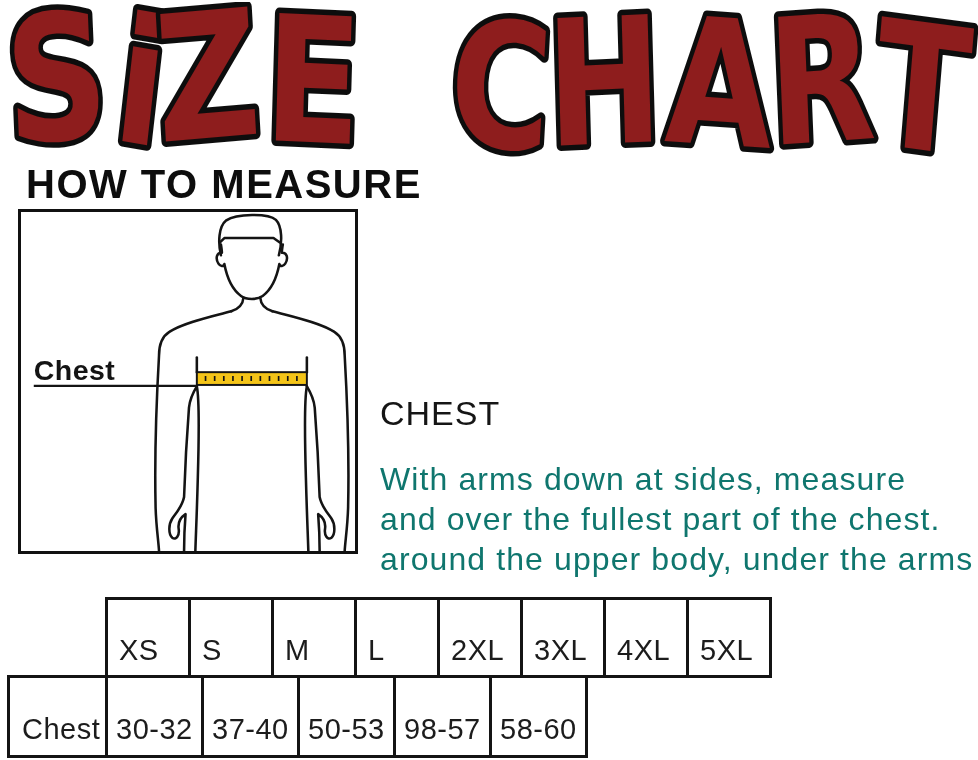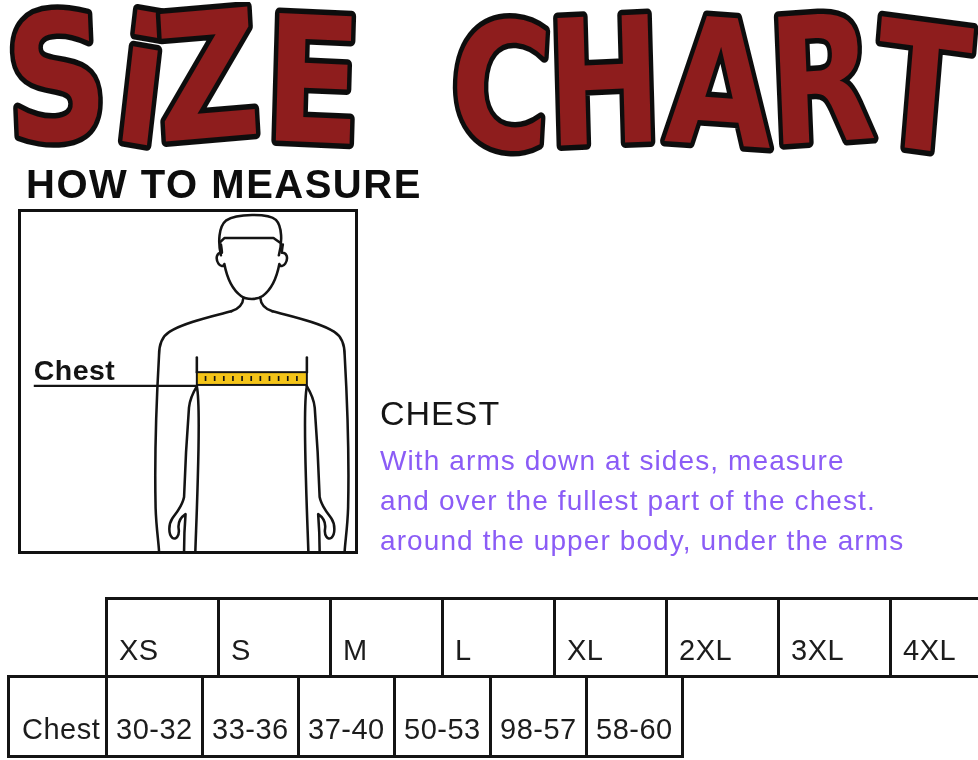--- a/index.html
+++ b/index.html
@@ -7,26 +7,26 @@
         font-family:"Liberation Sans",sans-serif;color:#111;}
   .title-svg{position:absolute;left:0;top:2px;}
   .title-svg text{font-family:"DejaVu Sans",sans-serif;font-weight:bold;}
   .how{position:absolute;left:26px;top:162px;margin:0;font-size:40px;font-weight:bold;
        letter-spacing:1.5px;color:#0d0d0d;}
   .figure-box{position:absolute;left:18px;top:209px;width:340px;height:345px;
               border:3px solid #111;box-sizing:border-box;background:#fff;}
   .figure-box svg{position:absolute;left:0;top:0;width:100%;height:100%;}
   .chest-info{position:absolute;left:380px;top:394px;width:598px;}
   .chest-h{font-size:34px;font-weight:400;letter-spacing:1px;color:#151515;}
-  .chest-body{margin-top:8px;font-size:28px;letter-spacing:1.1px;line-height:40px;color:#8b5cf6;}
+  .chest-body{margin-top:26px;font-size:32px;letter-spacing:1.1px;line-height:40px;color:#0f766e;}
   .hdr-row{position:absolute;left:105px;top:597px;display:flex;}
   .data-row{position:absolute;left:7px;top:675px;display:flex;}
   .cell{box-sizing:border-box;border:3px solid #141414;background:#fff;
         display:flex;align-items:flex-end;font-size:29px;letter-spacing:0.5px;color:#1c1c1c;}
-  .hdr-cell{width:115px;height:81px;margin-left:-3px;padding:4px 0 8px 11px;}
+  .hdr-cell{width:86px;height:81px;margin-left:-3px;padding:4px 0 8px 11px;}
   .hdr-cell:first-child{margin-left:0;}
   .data-cell{width:99px;height:83px;margin-left:-3px;padding:0 0 9px 8px;}
   .label-cell{width:101px;height:83px;margin-left:0;padding:0 0 9px 12px;}
 </style>
 </head>
 <body>
 
 <div class="page">
 
   <svg class="title-svg" width="978" height="158" viewBox="0 0 978 158">
@@ -67,29 +67,27 @@
       <div>and over the fullest part of the chest.</div>
       <div>around the upper body, under the arms</div>
     </div>
   </div>
 
   <div class="hdr-row">
     <div class="cell hdr-cell">XS</div>
     <div class="cell hdr-cell">S</div>
     <div class="cell hdr-cell">M</div>
     <div class="cell hdr-cell">L</div>
-    <div class="cell hdr-cell">XL</div>
     <div class="cell hdr-cell">2XL</div>
     <div class="cell hdr-cell">3XL</div>
     <div class="cell hdr-cell">4XL</div>
     <div class="cell hdr-cell">5XL</div>
   </div>
   <div class="data-row">
     <div class="cell label-cell">Chest</div>
     <div class="cell data-cell">30-32</div>
-    <div class="cell data-cell">33-36</div>
     <div class="cell data-cell">37-40</div>
     <div class="cell data-cell">50-53</div>
     <div class="cell data-cell">98-57</div>
     <div class="cell data-cell">58-60</div>
   </div>
 
 </div>
 
 </body></html>

